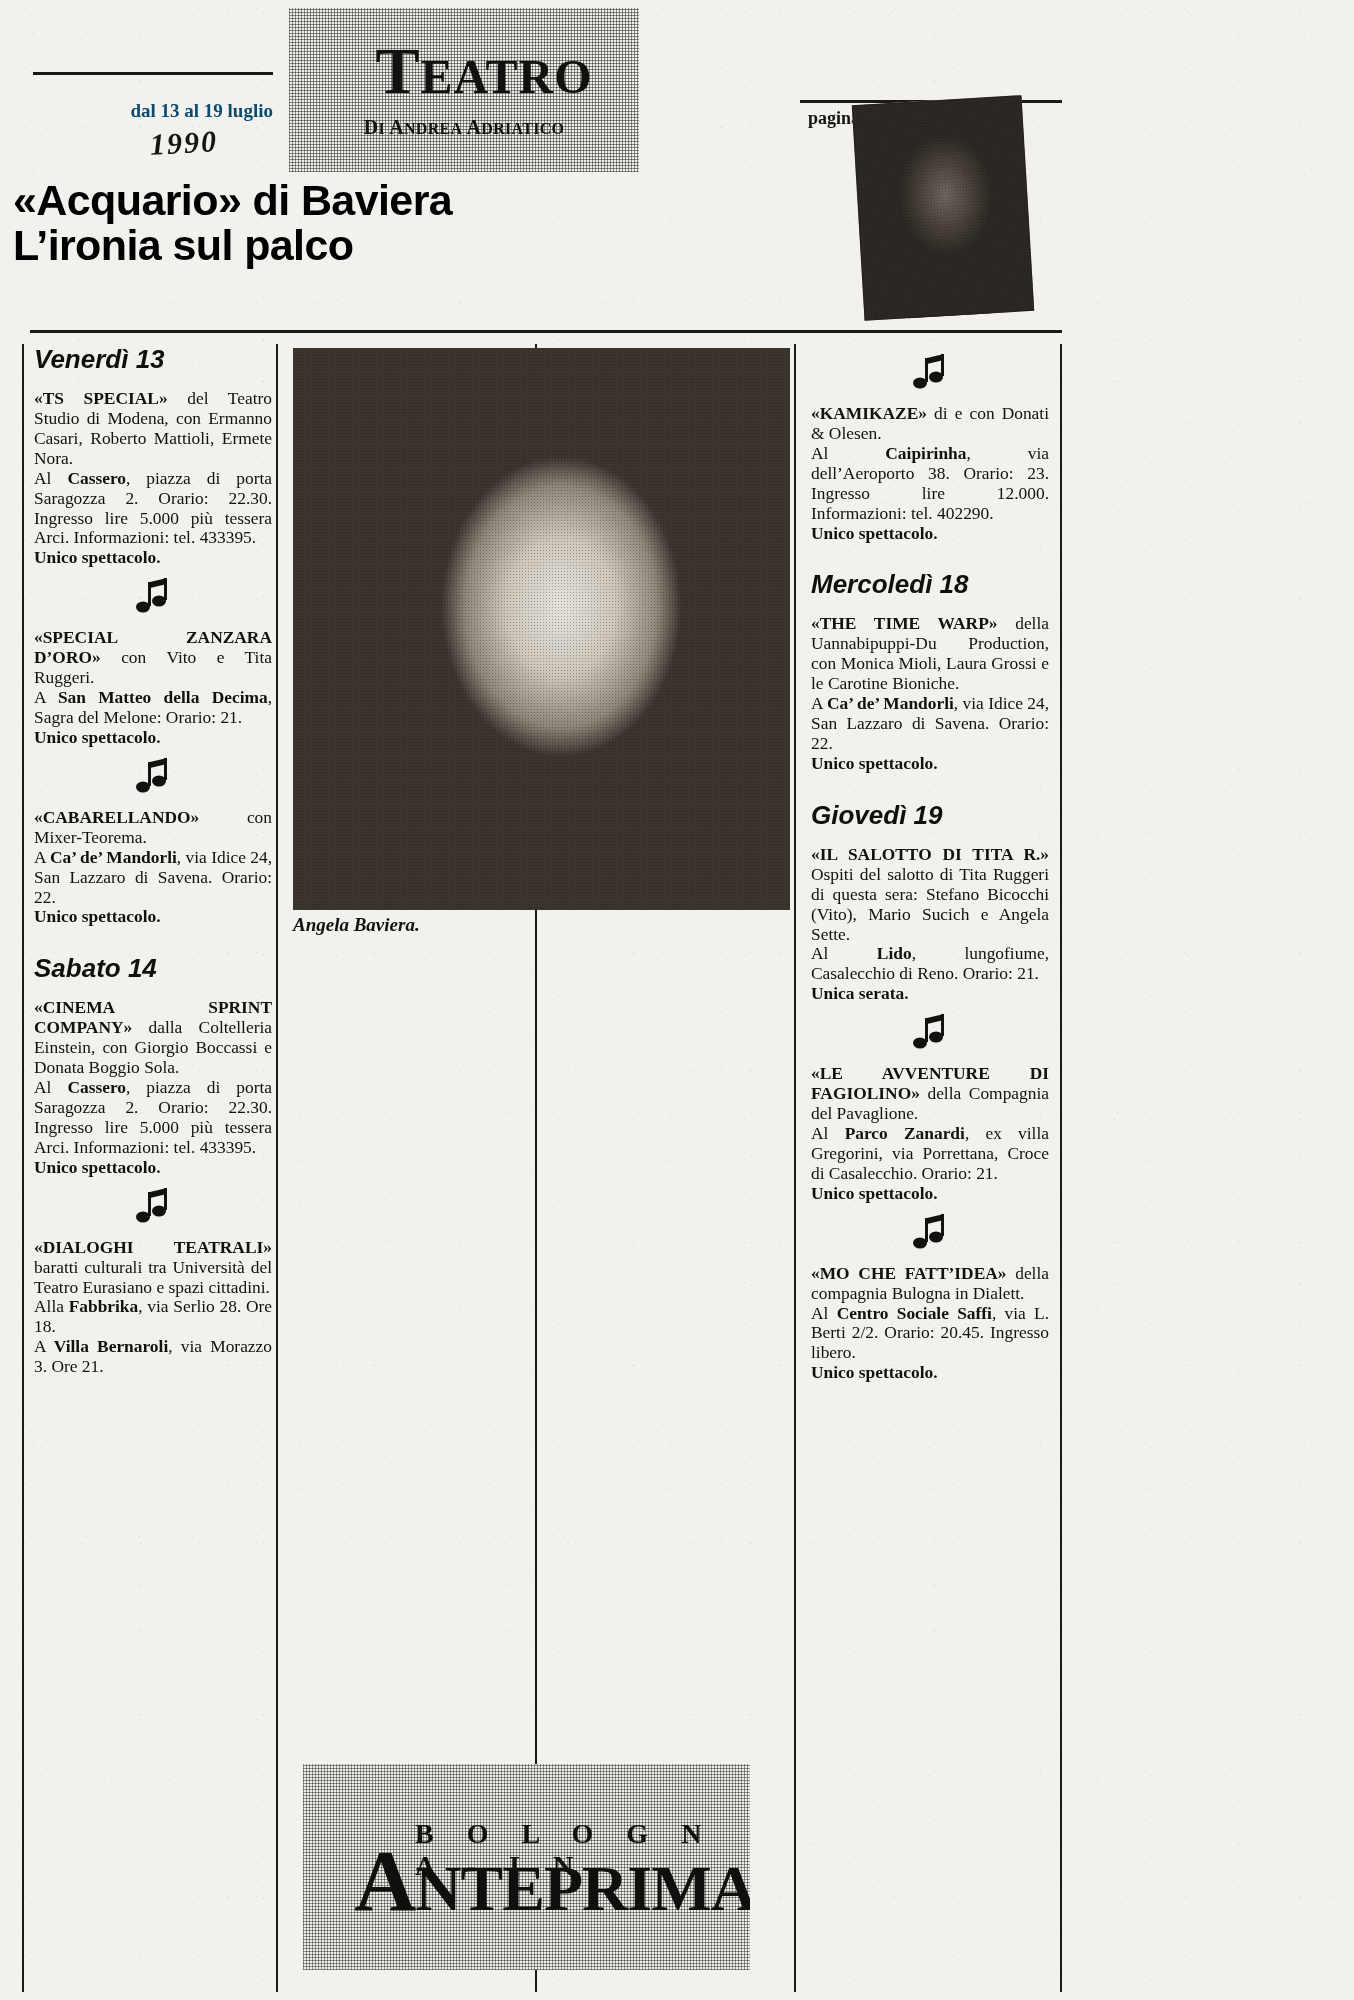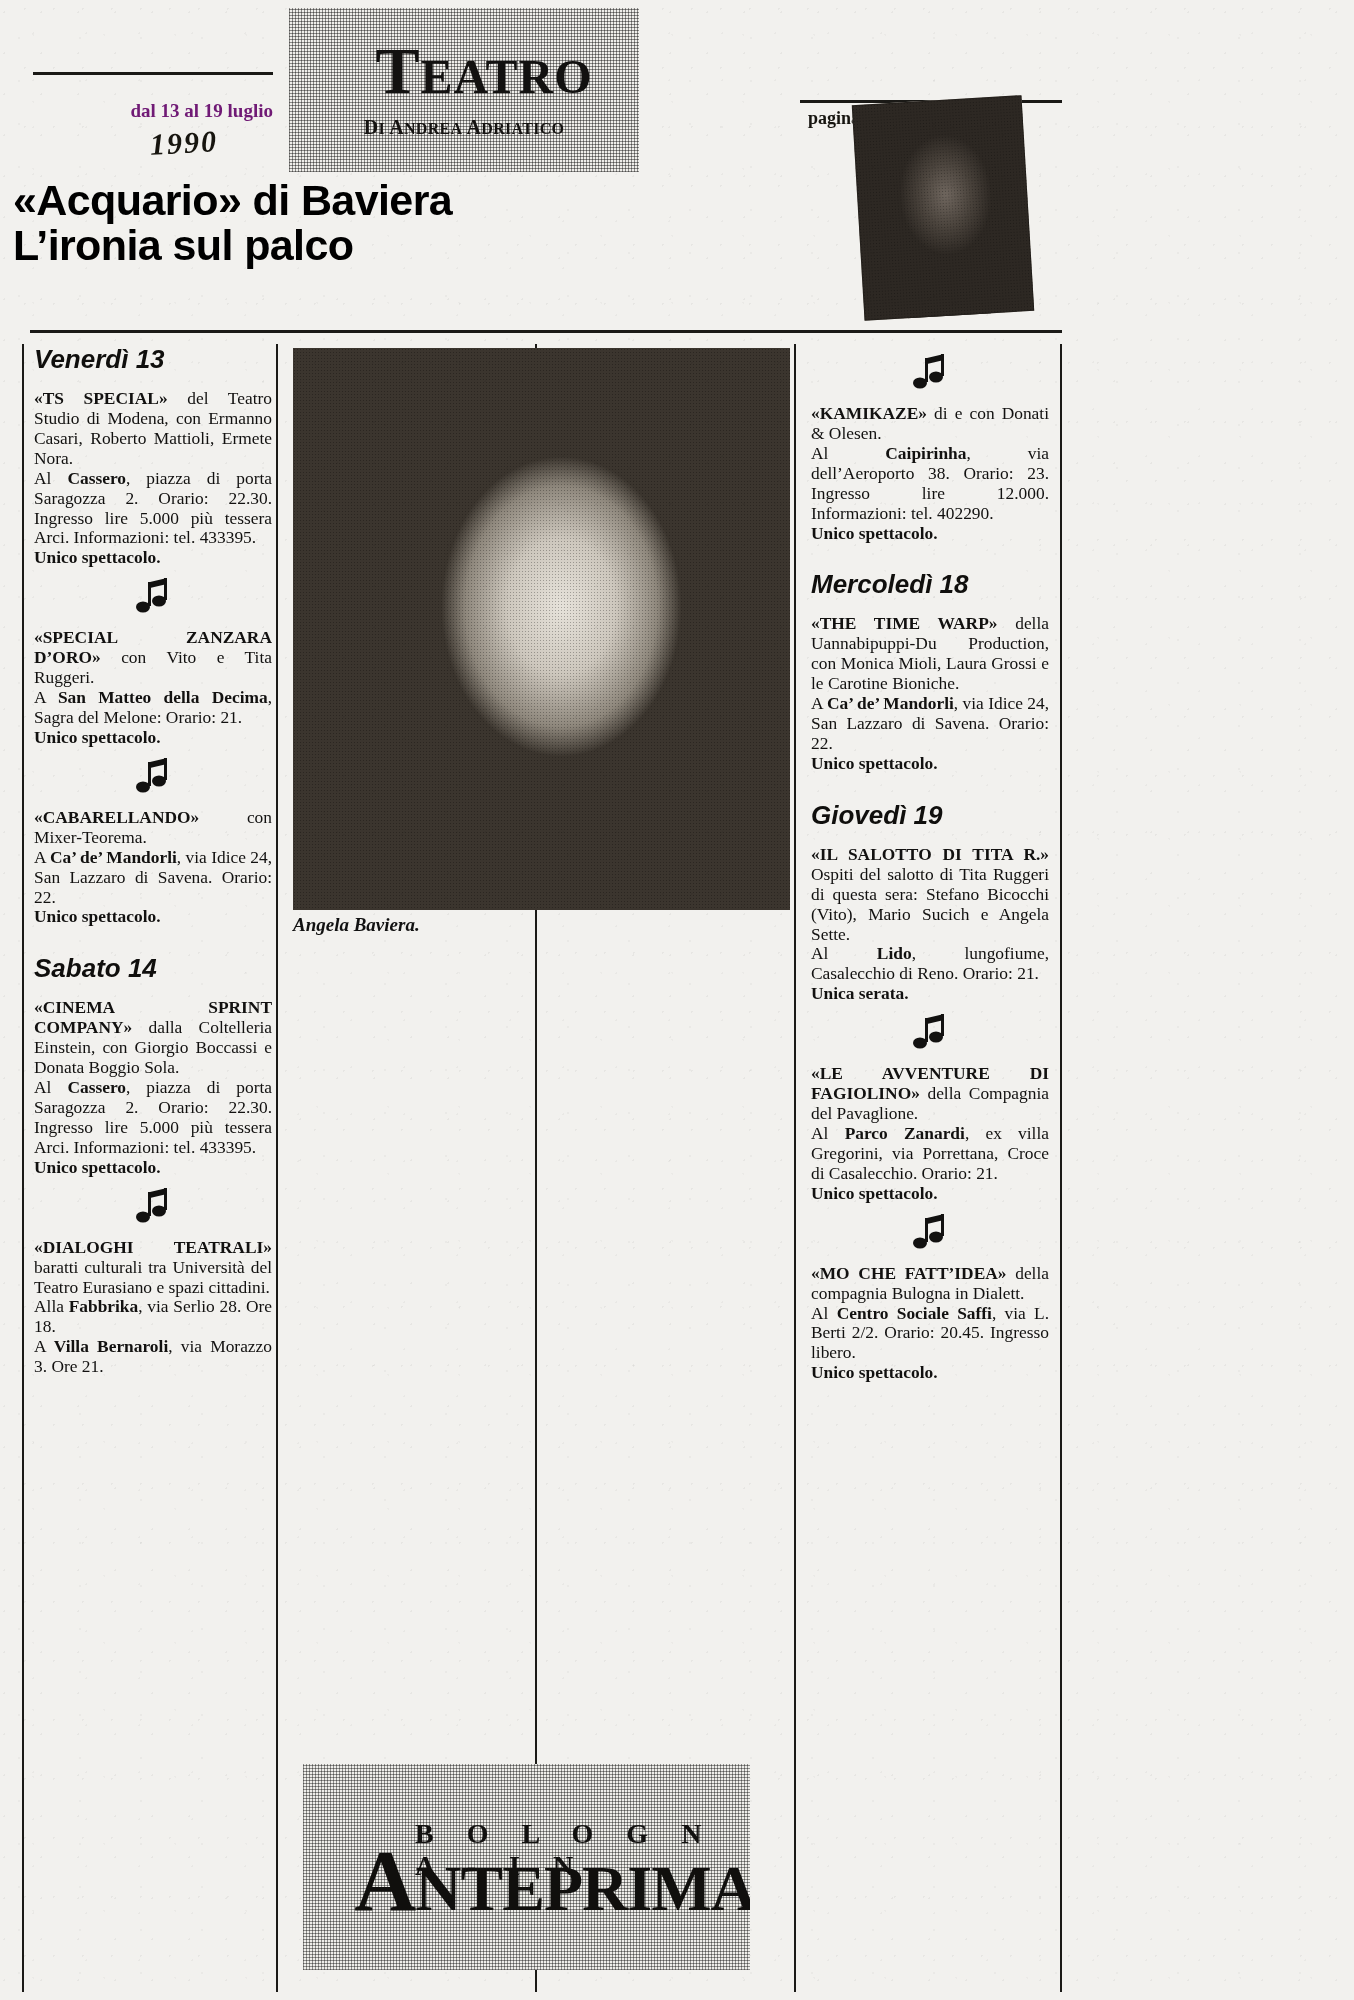--- a/index.html
+++ b/index.html
@@ -45,21 +45,21 @@
     font-family:"Liberation Serif",serif;font-weight:700;font-size:20px;
     margin-top:14px;color:#151311;letter-spacing:.3px;
   }
   .teatro-sub .sc{font-size:16px;}
 
   .rule-left{position:absolute;left:33px;top:72px;width:240px;height:3px;background:#1a1916;}
   .rule-right{position:absolute;left:800px;top:100px;width:262px;height:3px;background:#1a1916;}
 
   .dates{
     position:absolute;left:33px;top:100px;width:240px;text-align:right;
-    font-family:"Liberation Serif",serif;font-weight:700;font-size:19px;color:#701a75;
+    font-family:"Liberation Serif",serif;font-weight:700;font-size:19px;color:#0c4a6e;
   }
   .year{
     position:absolute;left:150px;top:126px;
     font-family:"Liberation Serif",serif;font-style:italic;font-weight:700;
     font-size:30px;color:#17150f;transform:rotate(-3deg);letter-spacing:2px;
   }
   .pagina{
     position:absolute;left:808px;top:108px;
     font-family:"Liberation Serif",serif;font-weight:700;font-size:18px;color:#16140f;
   }

